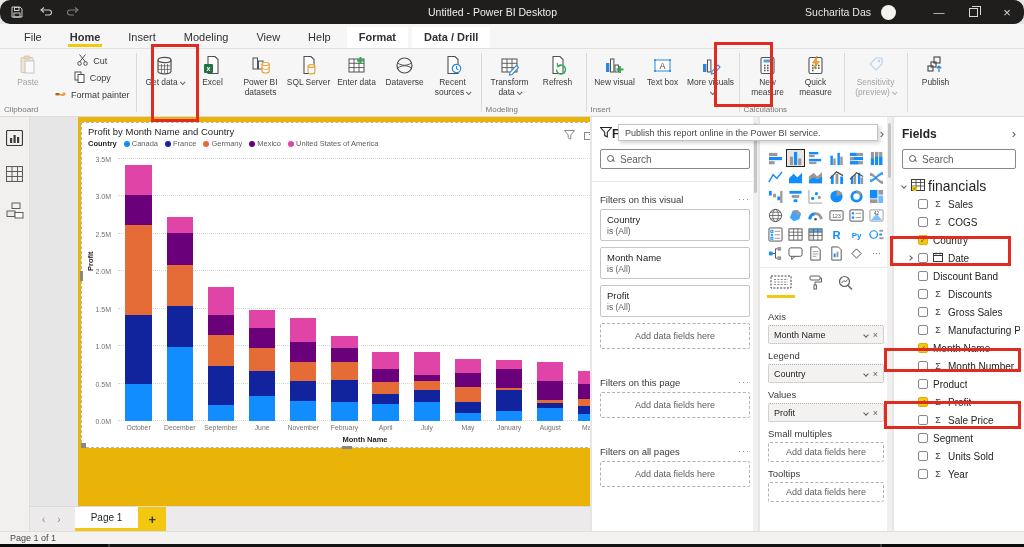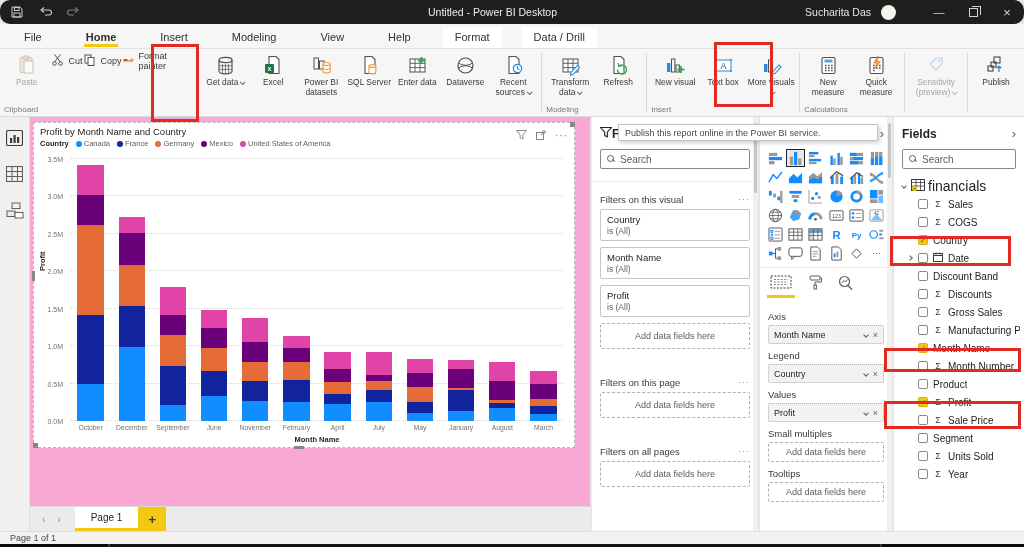--- a/index.html
+++ b/index.html
@@ -13,56 +13,56 @@
   .tb-ico { width:14px; height:14px; display:inline-flex; align-items:center; justify-content:center; color:#cfcdca; font-size:12px; }
   .titlebar .tb-title { flex:1; text-align:center; color:#efedea; font-size:10.5px; }
   .titlebar .tb-right { display:flex; align-items:center; gap:0; }
   .tb-user { font-size:10.5px; margin-right:10px; }
   .tb-avatar { width:15px; height:15px; border-radius:50%; background:#f5f3f0; margin-right:26px; }
   .tb-win { width:34px; height:24px; display:flex; align-items:center; justify-content:center; color:#d8d6d3; font-size:11px; }
   .tb-restore { width:9px; height:9px; border:1px solid #d8d6d3; position:relative; }
   .tb-restore:before { content:""; position:absolute; left:2px; top:-3px; width:8px; height:8px; border:1px solid #d8d6d3; border-left:none; border-bottom:none; }
 
   
-  .menubar { height:25px; background:#f6f6f6; display:flex; align-items:flex-end; padding-left:12px; gap:20px; border-bottom:1px solid #e3e1df; }
+  .menubar { height:25px; background:#f6f6f6; display:flex; align-items:flex-end; padding-left:12px; gap:4px; border-bottom:1px solid #e3e1df; }
   .mtab { font-size:11px; color:#323130; padding:4px 12px 5px; position:relative; white-space:nowrap; }
   .mtab.active { font-weight:bold; }
   .mtab.active:after { content:""; position:absolute; left:10px; right:10px; bottom:1px; height:3px; background:#f2c811; }
-  .mtab.contextual { background:#ffffff; }
+  .mtab.contextual { background:#ffffff;font-weight:bold; }
 
   
   .ribbon { height:68px; background:#f6f6f6; display:flex; align-items:stretch; border-bottom:1px solid #dddbd9; position:relative; }
   .rgroup { display:flex; flex-direction:column; padding:3px 4px 0; }
   .rgroup .rbody { flex:1; display:flex; align-items:flex-start; }
   .rgroup .rlabel { font-size:8px; color:#7a7876; text-align:left; padding:1px 0 2px; }
   .rdivider { width:1px; background:#dcdad8; margin:4px 0; }
   .bigbtn { width:48px; display:flex; flex-direction:column; align-items:center; padding-top:2px; }
   .bigbtn .blabel { font-size:8.4px; color:#3b3a39; text-align:center; line-height:1.15; margin-top:2px; }
   .bigbtn.disabled { opacity:.45; }
   .icon20 { width:22px; height:22px; display:flex; align-items:center; justify-content:center; }
   .chev { display:inline-block; width:4px; height:4px; border-right:1px solid #605e5c; border-bottom:1px solid #605e5c; transform:rotate(45deg) translateY(-1px); margin-left:2px; }
-  .clip-col { display:flex; flex-direction:row; gap:1px; padding:1px 2px;align-items:center; }
+  .clip-col { display:flex; flex-direction:column; gap:1px; padding:1px 2px;align-items:center; }
   .smallbtn { display:flex; align-items:center; gap:4px; font-size:9px; color:#3b3a39; height:16px; }
   .smallbtn .sic { width:13px; text-align:center; }
 
   .ribbon-tooltip { position:absolute; left:618px; top:61px; width:260px; height:17px; background:#ffffff;
      border:1px solid #c6c4c2; box-shadow:2px 2px 4px rgba(0,0,0,.18); font-size:9px; color:#4a4846;
      display:flex; align-items:center; padding-left:6px; z-index:40; }
 
   
   .redbox { position:absolute; border:3px solid #e02b20; z-index:60; pointer-events:none; }
 
   
   .main { display:flex; height:414px; background:#e6e6e6; }
   .rail { width:30px; background:#f1f0ef; border-right:1px solid #e1dfdd; display:flex; flex-direction:column; align-items:center; padding-top:10px; gap:14px; }
   .rail-item { width:22px; height:22px; display:flex; align-items:center; justify-content:center; position:relative; }
   .rail-item.selected:before { content:""; position:absolute; left:-14px; top:-2px; width:3px; height:26px; background:#f2c811; }
 
   .canvas-col { width:560px; display:flex; flex-direction:column; }
-  .canvas { flex:1; background:#f9a8d4; position:relative; overflow:hidden; }
+  .canvas { flex:1; background:#eab308; position:relative; overflow:hidden;margin-left:48px; }
 
   
   .visual { position:absolute; left:3px; top:5px; width:542px; height:326px; border:1px dashed #b6b4b2; background:#fff; }
   .vhandle { position:absolute; background:#8a8886; }
   .vtitle { font-size:9.5px; color:#252423; padding:3px 0 0 6px; }
   .vlegend { display:flex; align-items:center; gap:7px; padding:2px 0 0 6px; font-size:7.5px; color:#605e5c; }
   .vlegend .ltitle { font-weight:bold; color:#252423; }
   .litem { display:flex; align-items:center; gap:2px; }
   .ldot { width:6px; height:6px; border-radius:50%; }
   .vicons { position:absolute; top:3px; right:6px; display:flex; gap:9px; align-items:center; color:#7a7876; }

